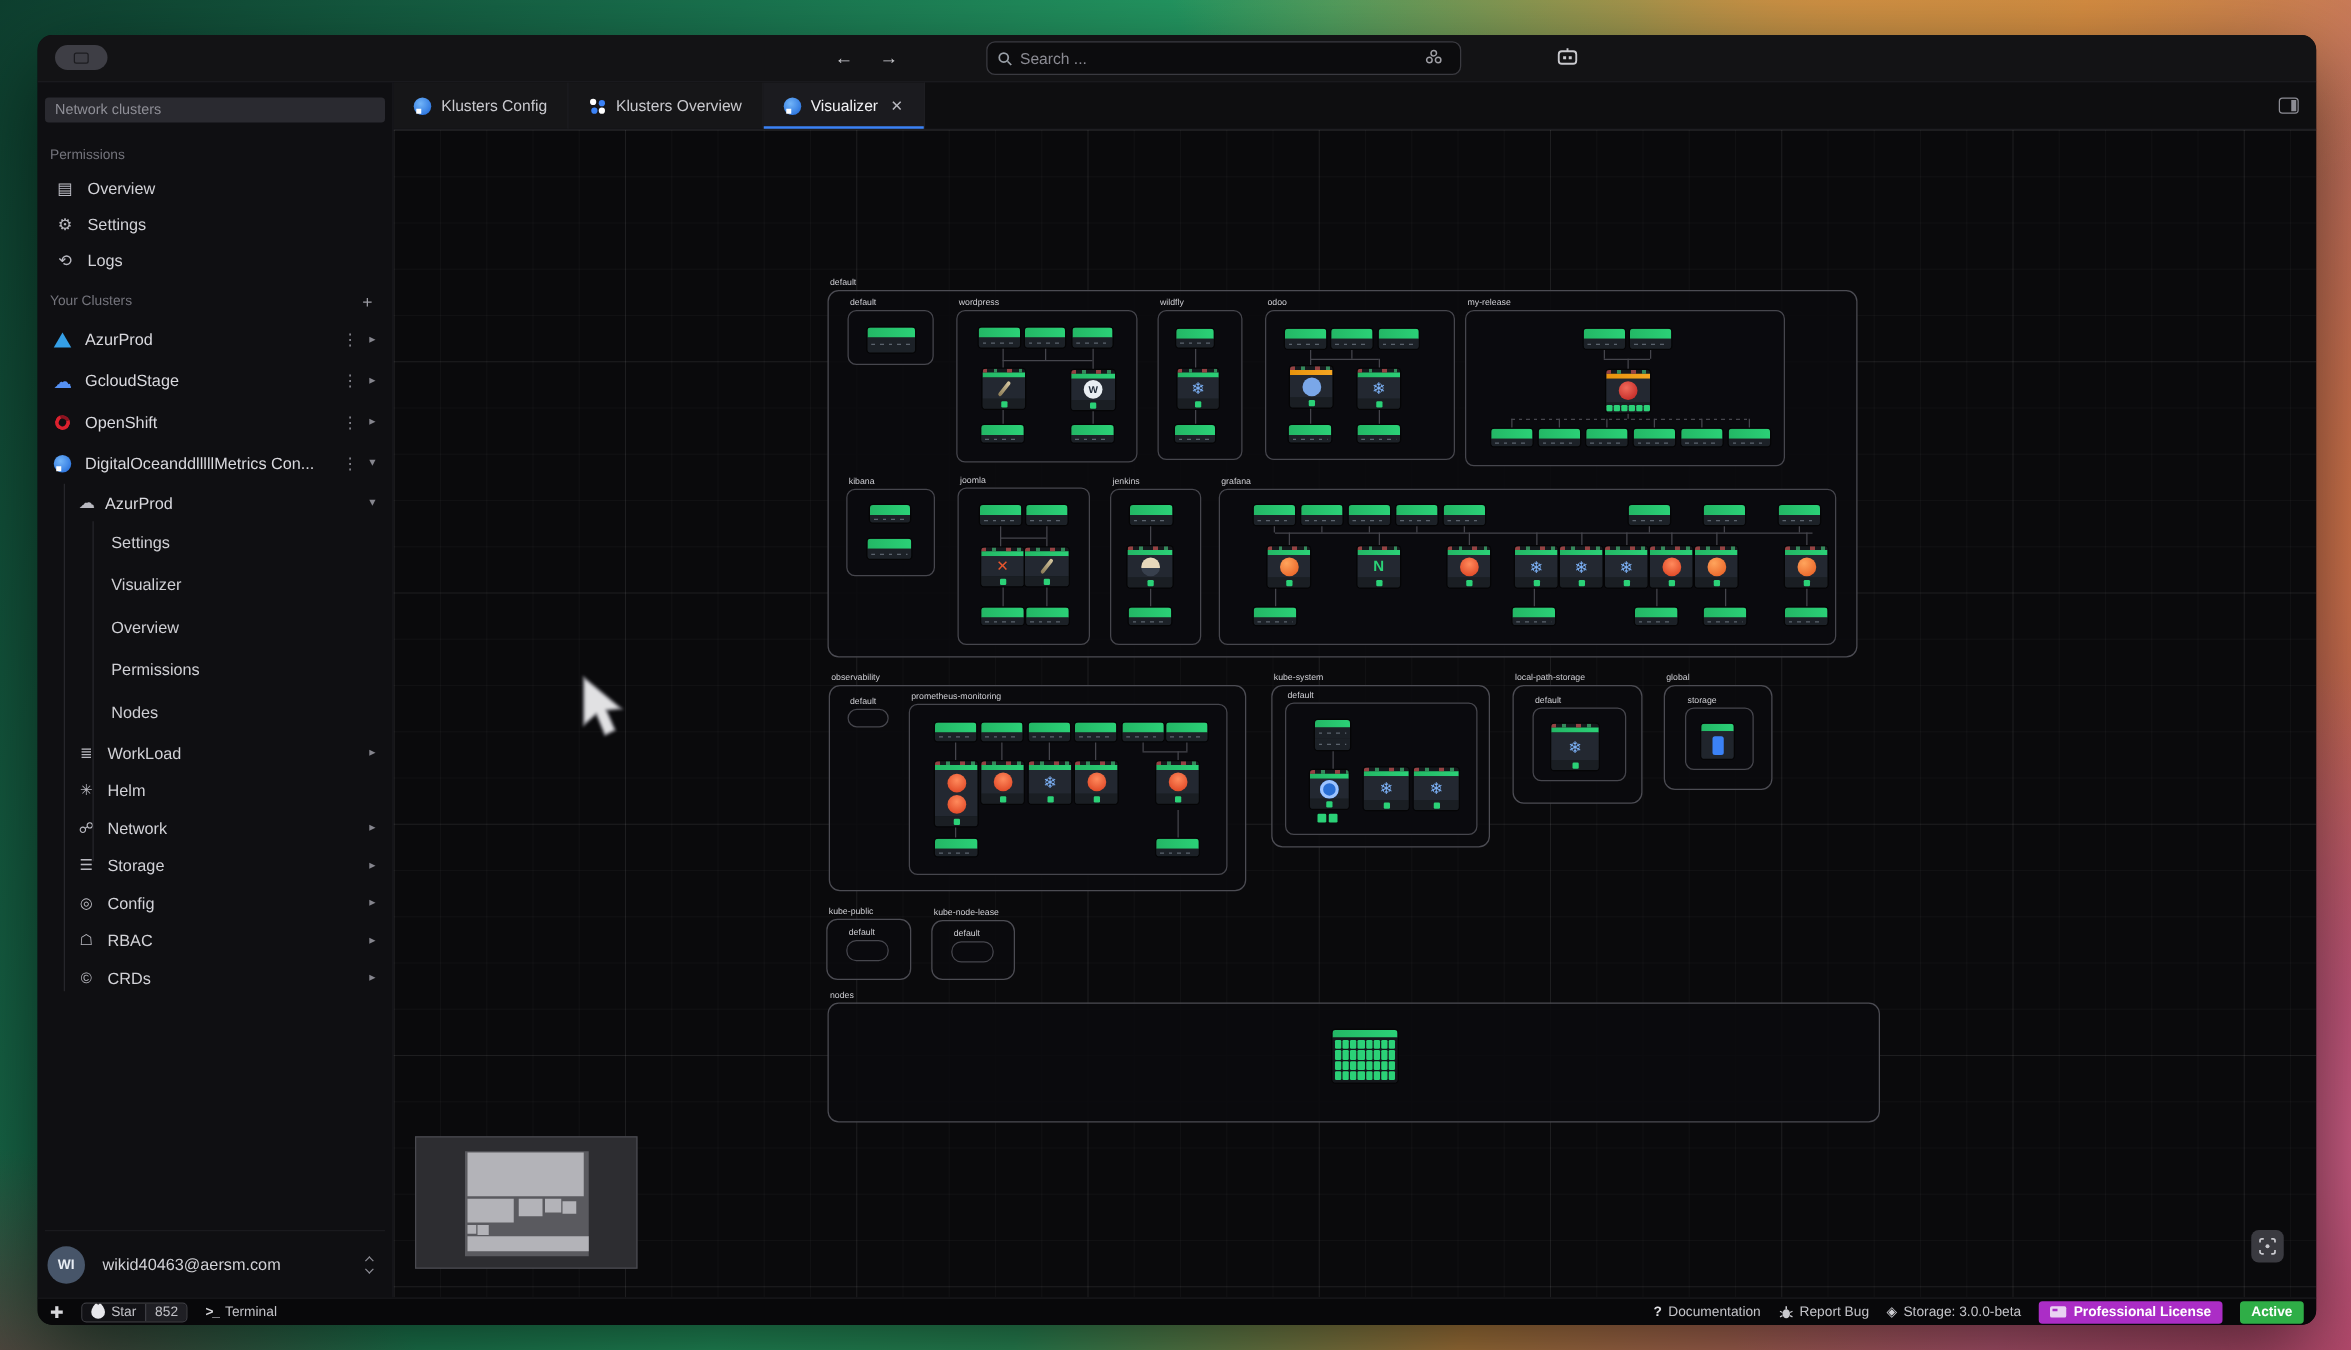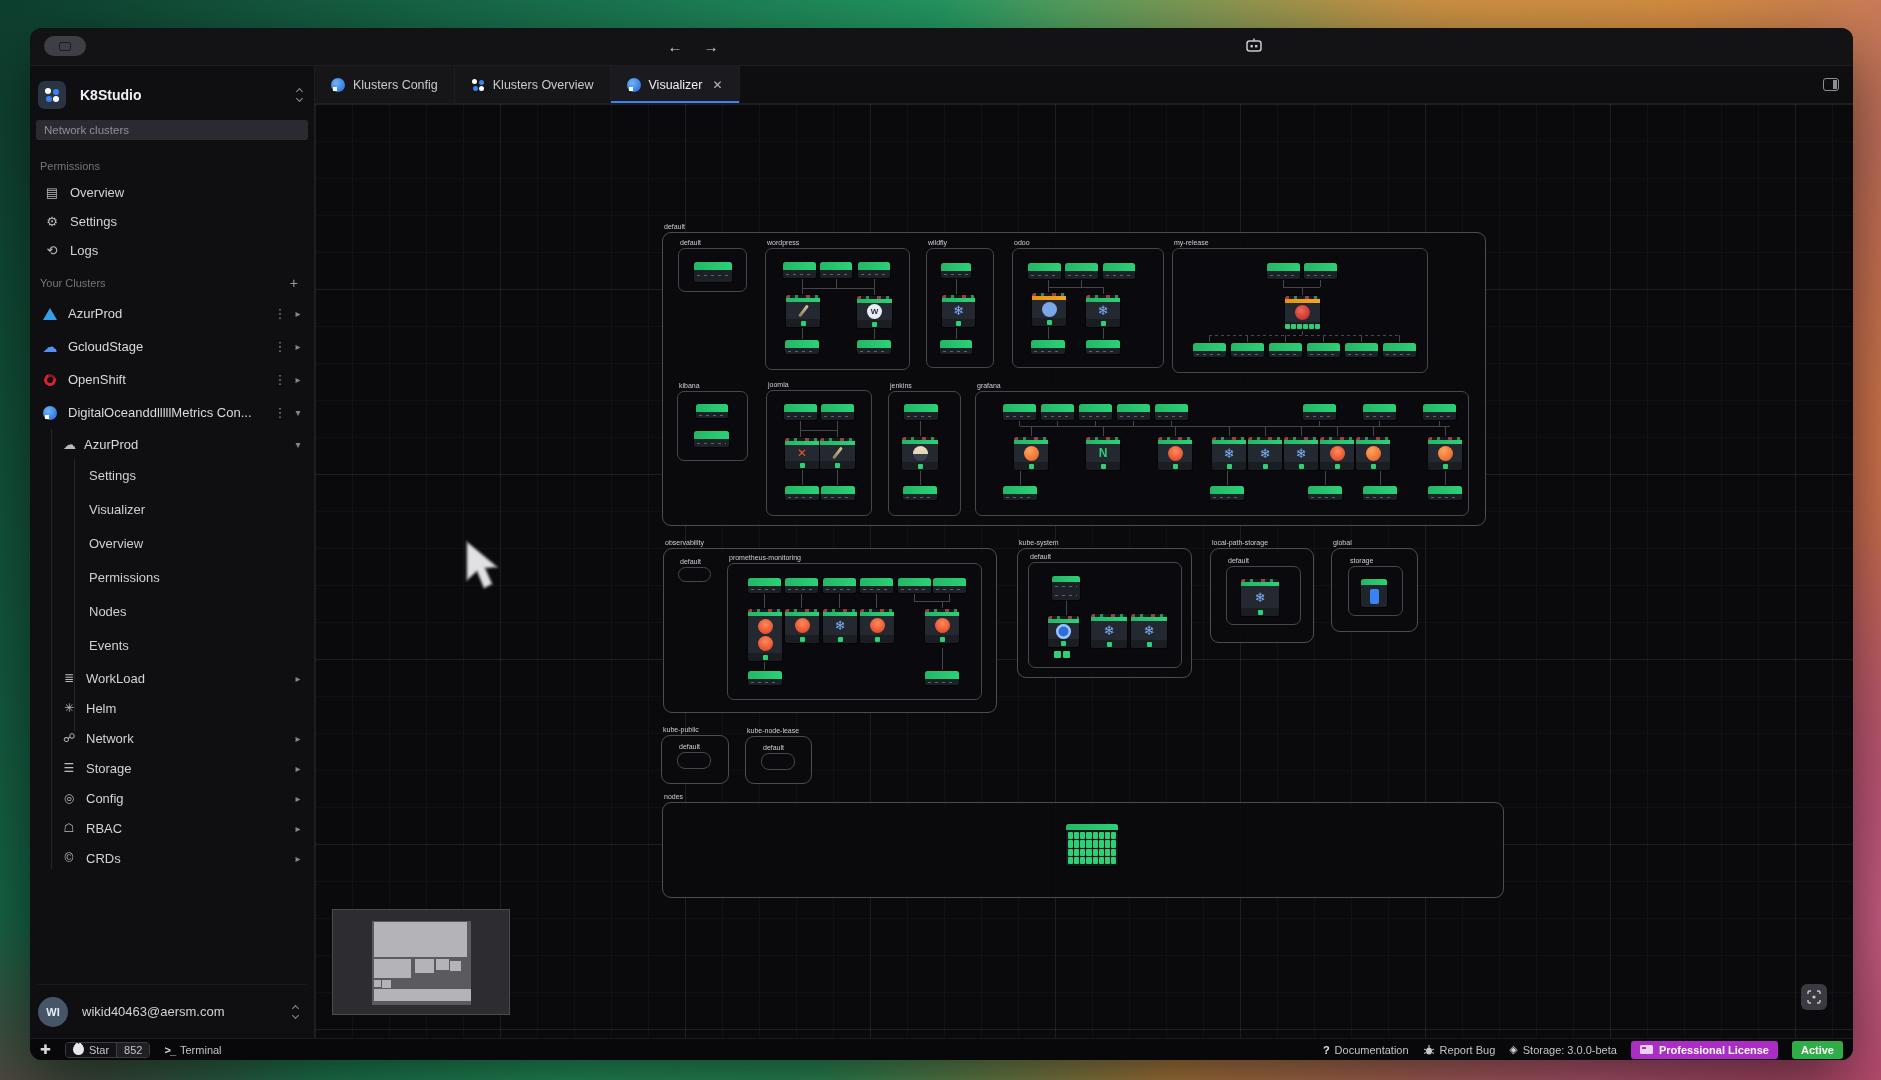--- a/index.html
+++ b/index.html
@@ -141,39 +141,45 @@
 <body>
 
 <div class="win">
 
   <div class="topbar">
     <div class="winpill">
         <span class="mon"></span>
       </div>
     <div class="navarrow" style="left:633px">←</div>
     <div class="navarrow" style="left:669px">→</div>
+    <div class="searchbox">
+      <svg width="12" height="12" viewBox="0 0 12 12">
+          <circle cx="5" cy="5" r="3.6" fill="none" stroke="#9aa0a8" stroke-width="1.4"></circle>
+          <line x1="8" y1="8" x2="11" y2="11" stroke="#9aa0a8" stroke-width="1.4"></line>
+        </svg>
+      <span class="ph">Search ...</span>
+      <span class="boxend">
+        <svg width="14" height="13" viewBox="0 0 14 13">
+            <circle cx="7" cy="3.5" r="2.2" fill="none" stroke="#b9b9c0" stroke-width="1.2"></circle>
+            <circle cx="3.5" cy="9" r="2.2" fill="none" stroke="#b9b9c0" stroke-width="1.2"></circle>
+            <circle cx="10.5" cy="9" r="2.2" fill="none" stroke="#b9b9c0" stroke-width="1.2"></circle>
+          </svg>
+      </span>
+    </div>
     <div class="robot">
       <svg width="18" height="16" viewBox="0 0 18 16">
           <rect x="2" y="4" width="14" height="10" rx="2.5" fill="none" stroke="#c9c9ce" stroke-width="1.5"></rect>
           <rect x="5.5" y="8" width="2.4" height="2.4" fill="#c9c9ce"></rect>
           <rect x="10" y="8" width="2.4" height="2.4" fill="#c9c9ce"></rect>
           <line x1="9" y1="1.5" x2="9" y2="4" stroke="#c9c9ce" stroke-width="1.5"></line>
         </svg>
     </div>
   </div>
 
   <div class="sidebar">
-    <div class="brandrow">
-      <span class="applogo"></span>
-      <span class="brandname">K8Studio</span>
-      <span class="updown">
-          <i class="u"></i>
-          <i class="d"></i>
-        </span>
-    </div>
     <div class="sb-search">Network clusters</div>
     <div class="sectlabel">
         <span>Permissions</span>
       </div>
     <div id="app-items">
         <div class="navitem">
           <span class="gly">▤</span>
           <span>Overview</span>
         </div>
         <div class="navitem">
@@ -229,21 +235,20 @@
         <div class="treecluster">
           <span class="gly">☁</span>
           <span>AzurProd</span>
           <span class="chev" style="margin-left: auto;">▾</span>
         </div>
         <div class="treechild">Settings</div>
         <div class="treechild">Visualizer</div>
         <div class="treechild">Overview</div>
         <div class="treechild">Permissions</div>
         <div class="treechild">Nodes</div>
-        <div class="treechild">Events</div>
         <div class="treegroup">
           <span class="gly">≣</span>
           <span>WorkLoad</span>
           <span class="chev" style="margin-left: auto;">▸</span>
         </div>
         <div class="treegroup">
           <span class="gly">✳</span>
           <span>Helm</span>
         </div>
         <div class="treegroup">

